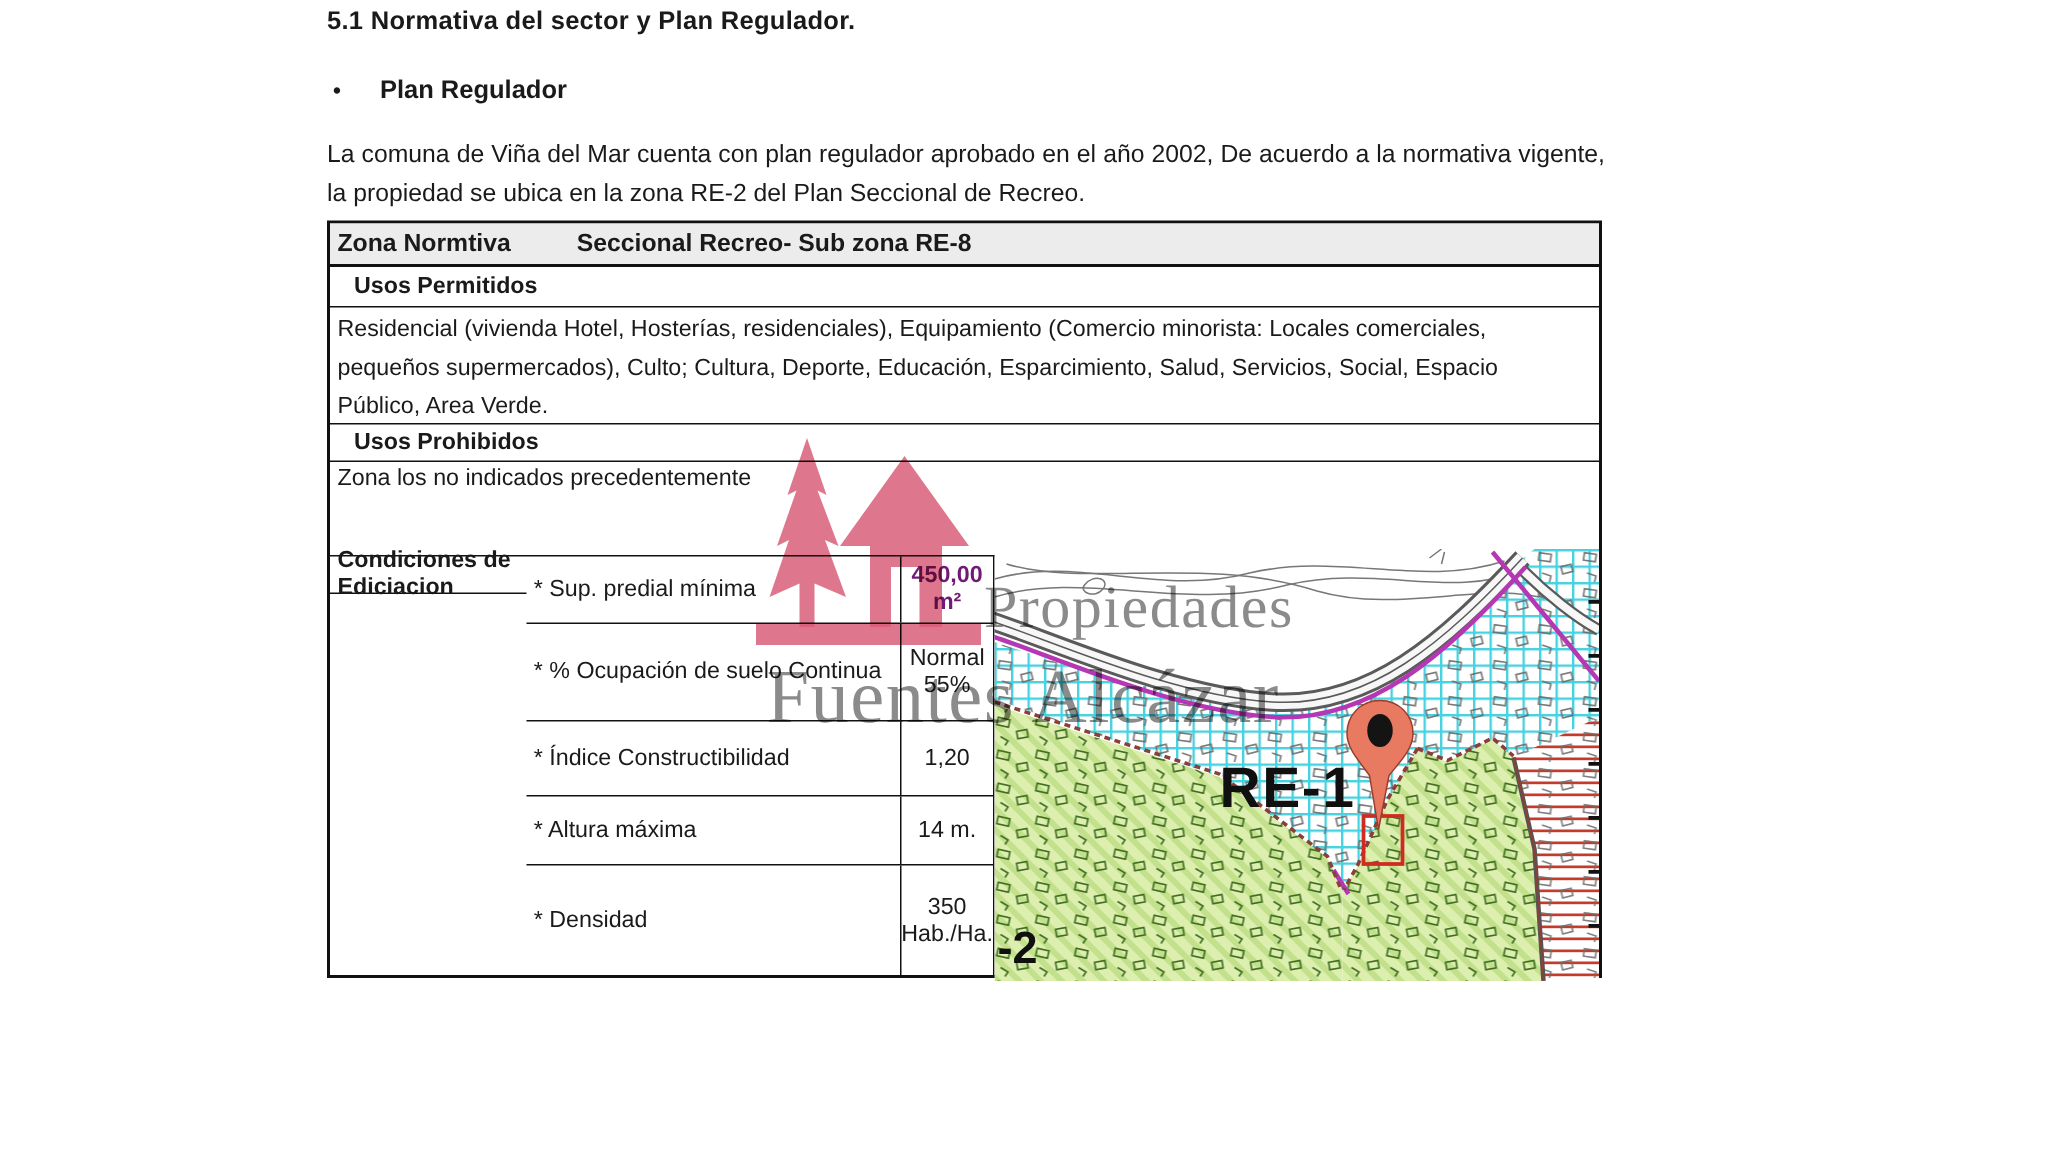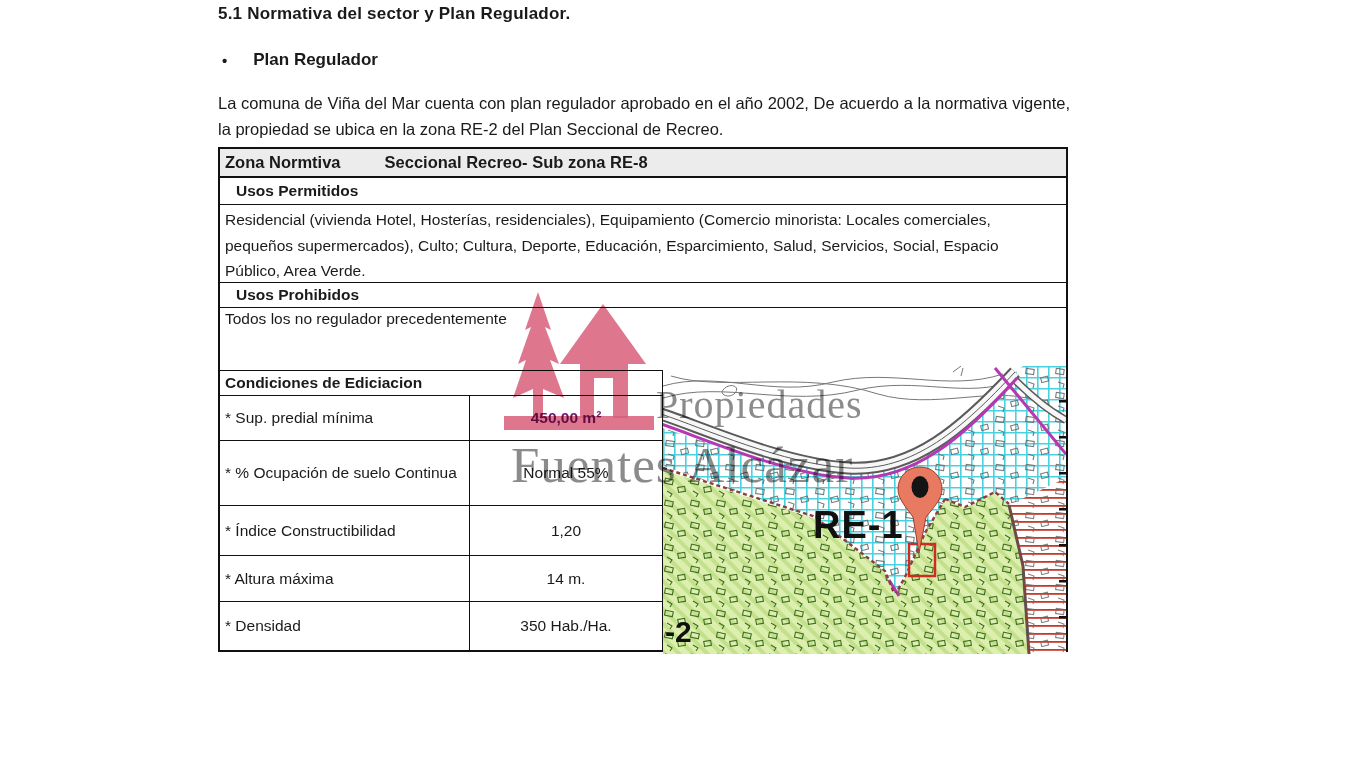--- a/index.html
+++ b/index.html
@@ -18,21 +18,21 @@
           font-weight:bold;font-size:16.5px;padding-left:5px;box-sizing:border-box}
   .r-head .gap{width:44px}
   .r-sub{height:27px;border-bottom:1.5px solid #111;font-weight:bold;font-size:15.5px;display:flex;align-items:center;
          padding-left:16px;box-sizing:border-box}
   .r-sub.short{height:25px}
   .r-body{height:78px;border-bottom:1.5px solid #111;font-size:15.5px;line-height:25.5px;padding:2px 8px 6px 5px;box-sizing:border-box}
   .r-body2{height:62px;font-size:15.5px;padding:2px 8px 0 5px;box-sizing:border-box}
   .r-split{height:280px;display:flex}
 
   .cond{width:443px;border-top:1.5px solid #111;border-right:1.5px solid #111;box-sizing:border-box;
-        display:flex;flex-direction:column;background:#fff}
+        display:flex;flex-direction:row;background:#fff}
   .cond-head{height:25px;border-bottom:1.5px solid #111;font-weight:bold;font-size:15.5px;display:flex;align-items:center;
              padding-left:5px;box-sizing:border-box}
   .cond-rows{flex:1;display:flex;flex-direction:column}
   .cond-row{display:flex;border-bottom:1.5px solid #111;box-sizing:border-box}
   .cond-row:last-child{border-bottom:none;flex:1}
   .cond-row:nth-child(1){height:45px}
   .cond-row:nth-child(2){height:65px}
   .cond-row:nth-child(3){height:50px}
   .cond-row:nth-child(4){height:46px}
   .cond-label{width:250px;border-right:1.5px solid #111;display:flex;align-items:center;padding-left:5px;
@@ -70,21 +70,21 @@
 
     <div class="r-head">
       <span>Zona Normtiva</span>
       <span class="gap"></span>
       <span>Seccional Recreo- Sub zona RE-8</span>
     </div>
 
     <div class="r-sub">Usos Permitidos</div>
     <div class="r-body">Residencial (vivienda Hotel, Hosterías, residenciales),  Equipamiento (Comercio minorista: Locales comerciales, pequeños supermercados), Culto; Cultura, Deporte,  Educación, Esparcimiento, Salud, Servicios, Social,  Espacio Público, Area Verde.</div>
     <div class="r-sub short">Usos Prohibidos</div>
-    <div class="r-body2">Todos los no regulador precedentemente</div>
+    <div class="r-body2">Zona los no indicados precedentemente</div>
 
     <div class="r-split">
 
       <div class="cond">
         <div class="cond-head">Condiciones de Ediciacion</div>
         <div class="cond-rows">
   <div class="cond-row">
     <div class="cond-label">* Sup. predial mínima</div>
     <div class="cond-value">450,00 m²</div>
   </div>

